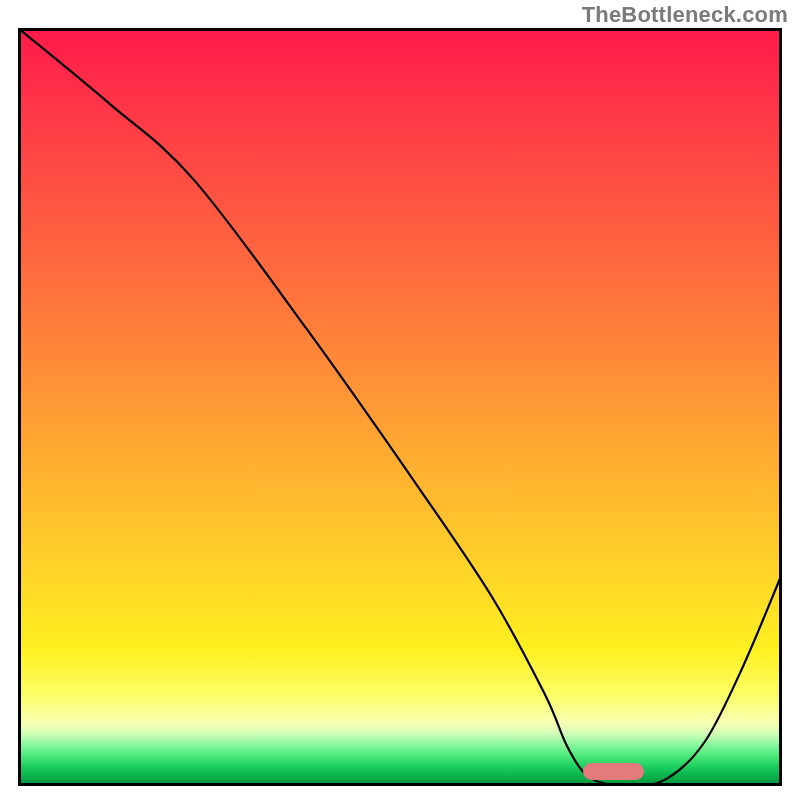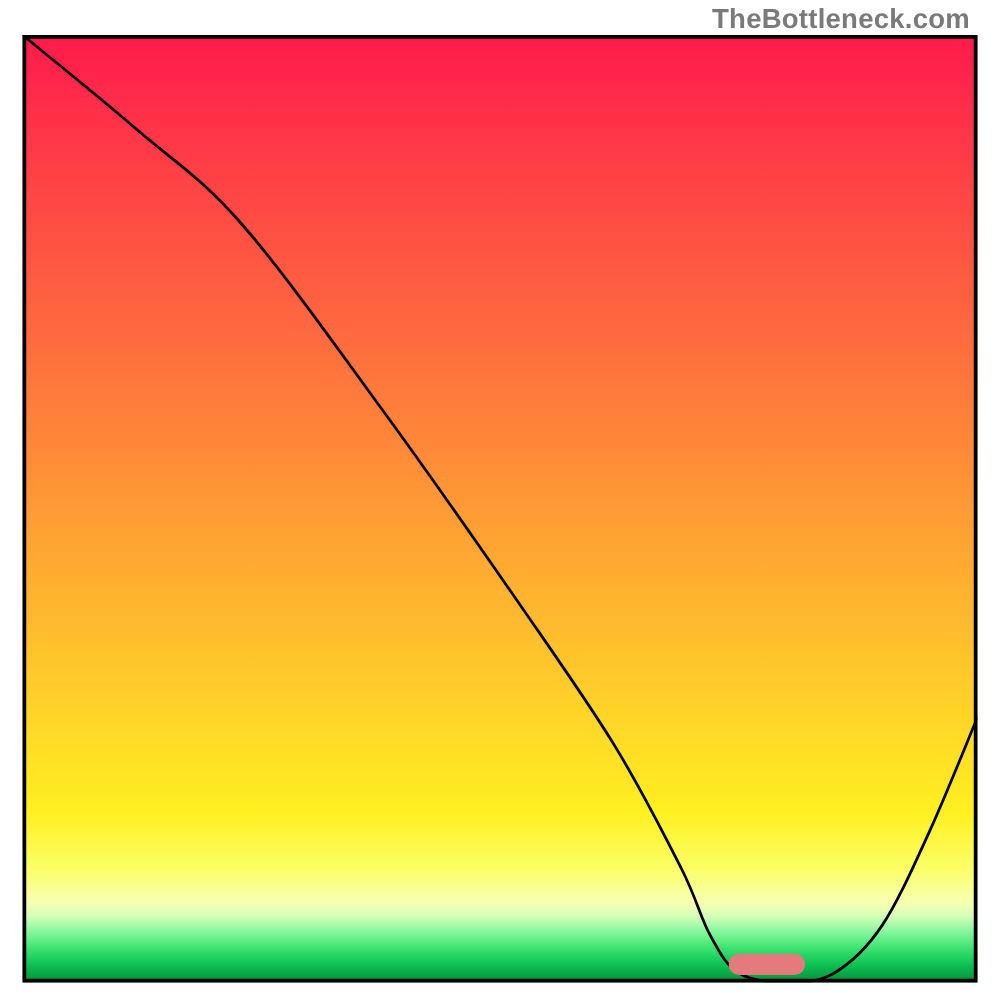--- a/index.html
+++ b/index.html
@@ -62,21 +62,21 @@
     left: 18px;
     top: 28px;
     width: 764px;
     height: 758px;
     border: 3px solid #000;
     pointer-events: none;
   }
   .watermark {
     position: absolute;
     top: 2px;
-    right: 24px;
+    right: 12px;
     font: 600 22px Arial, Helvetica, sans-serif;
     color: #7a7a7a;
     letter-spacing: 0.2px;
   }
 </style>
 </head>
 <body>
 
 <div class="stage">
 

